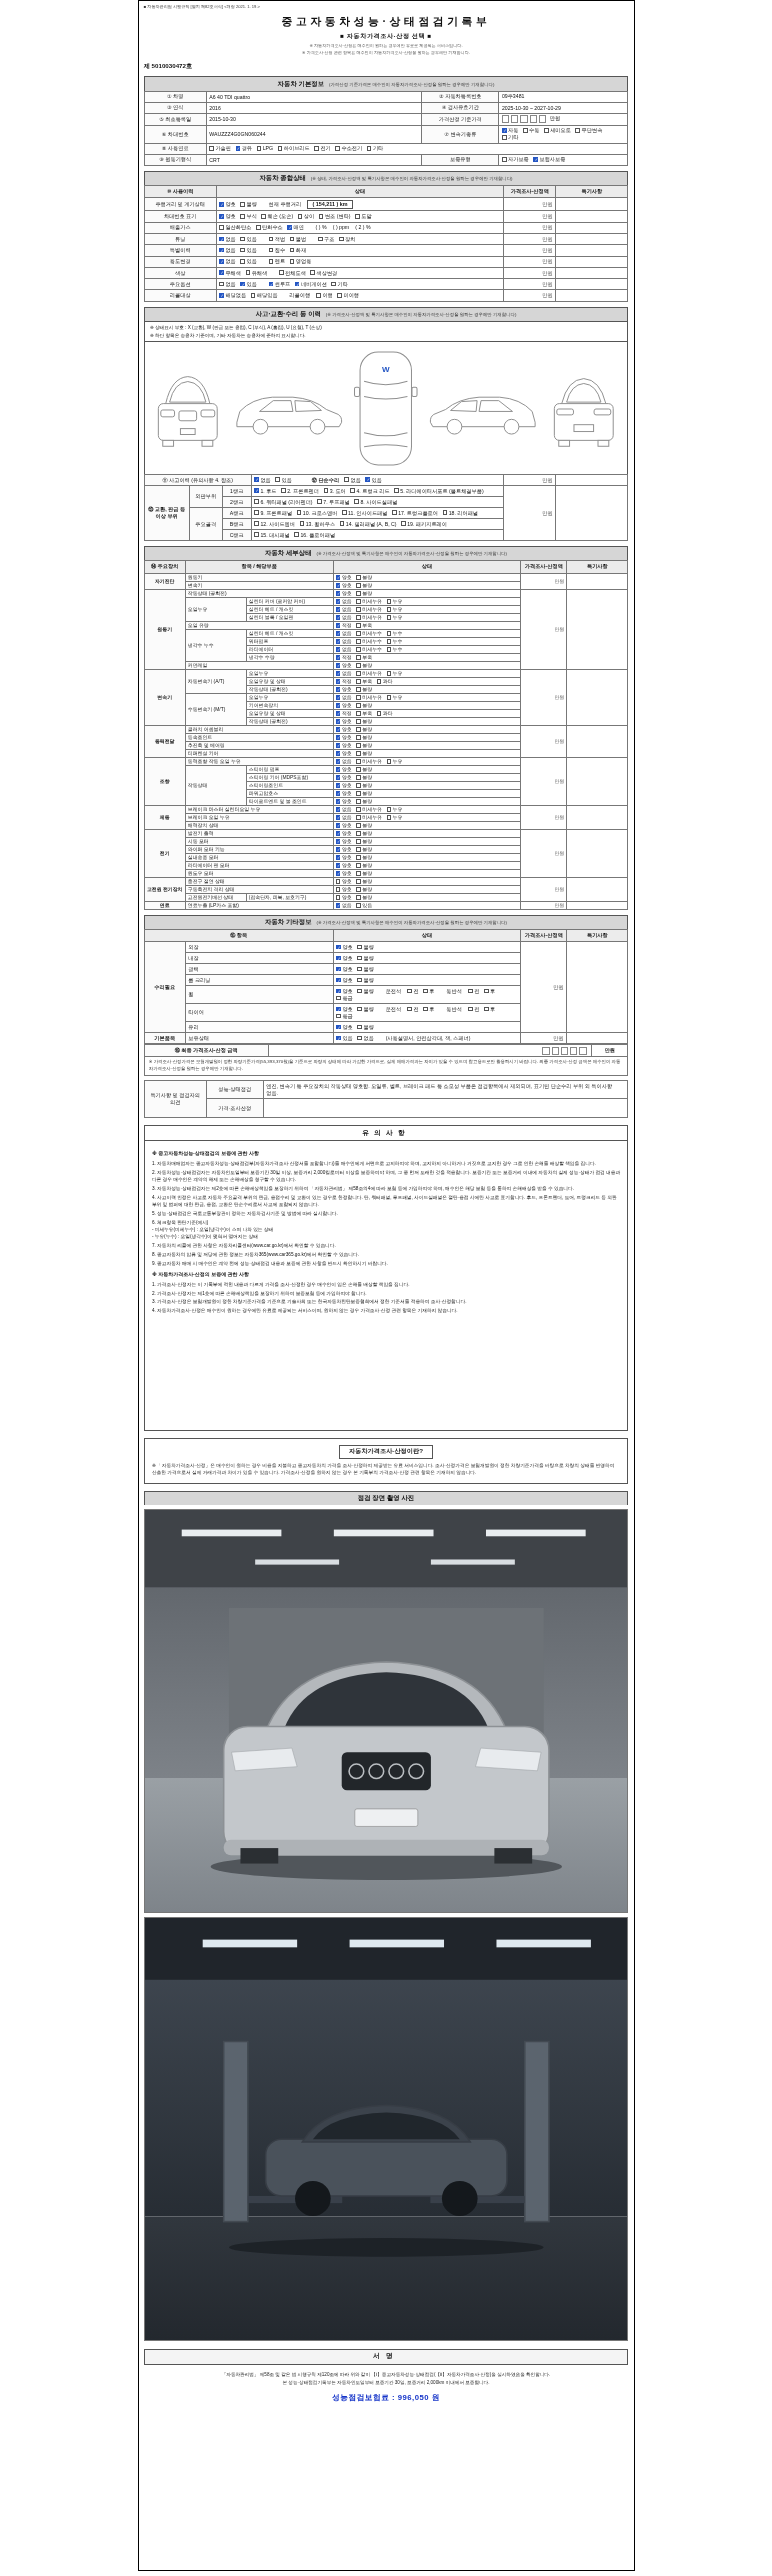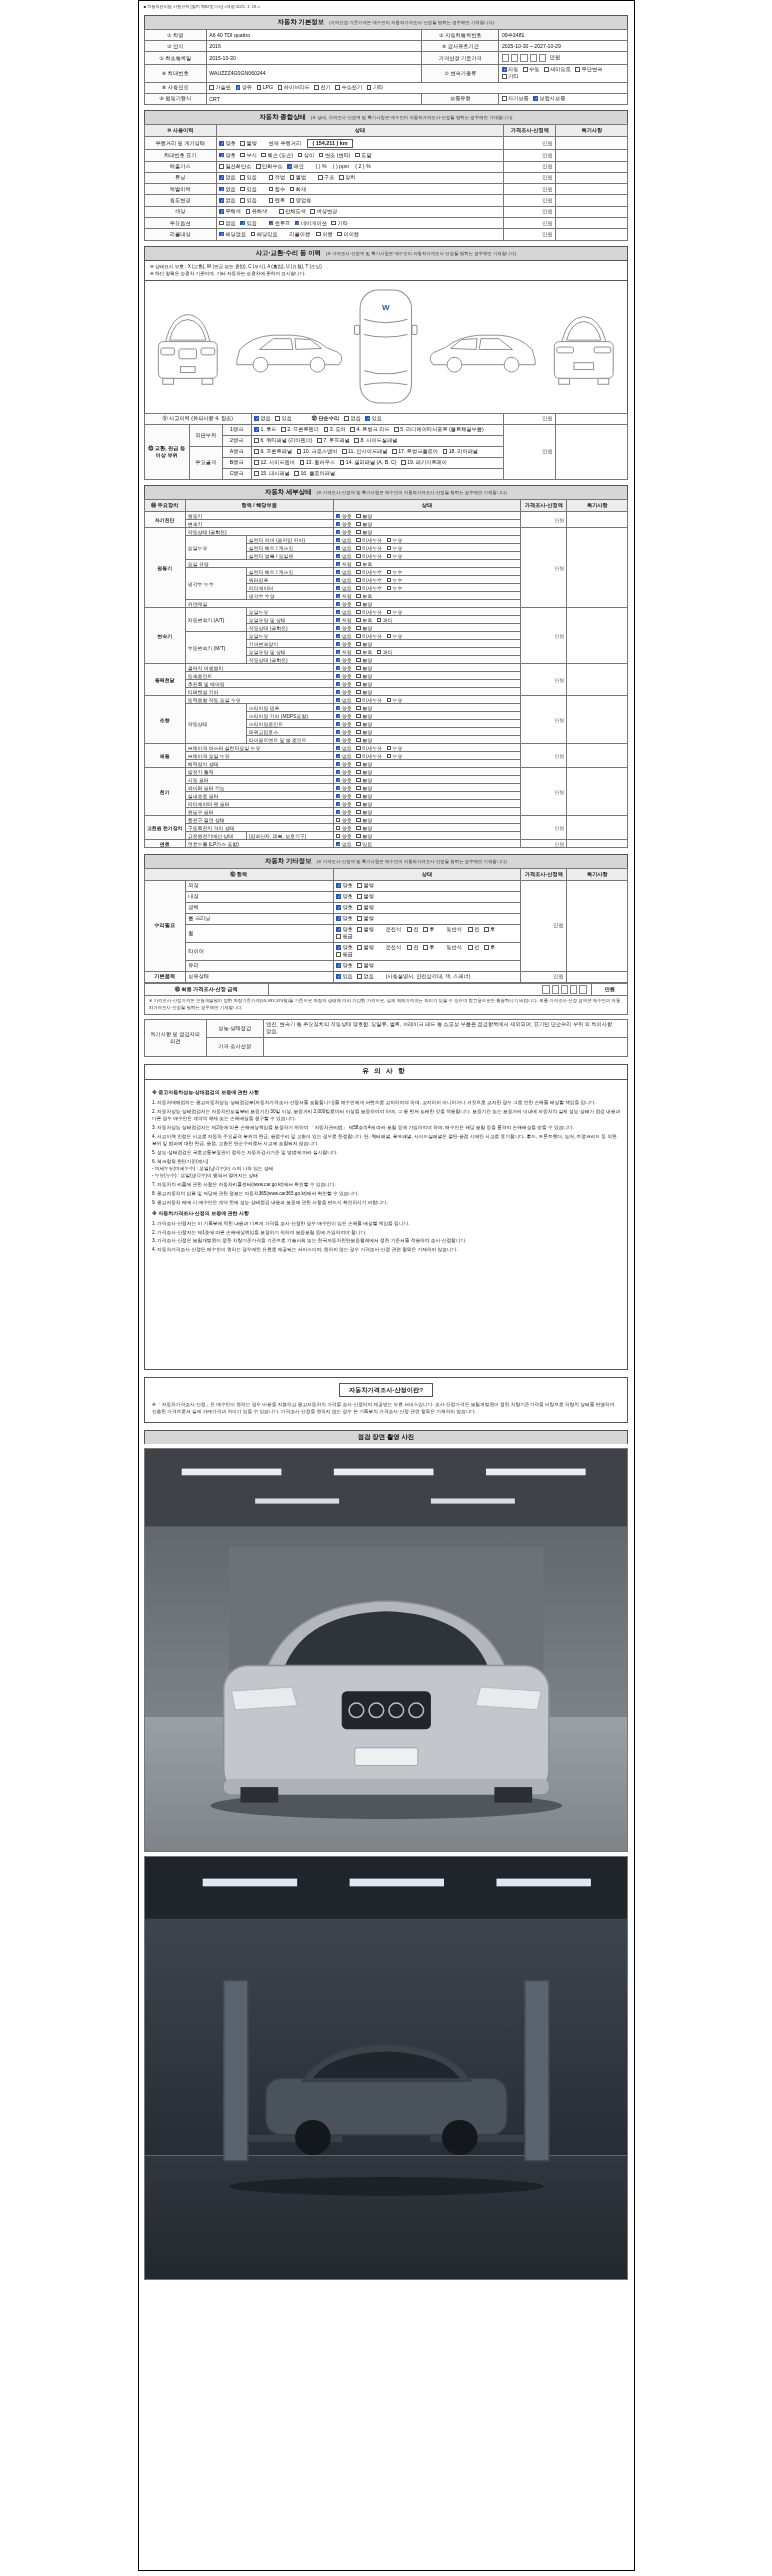--- a/index.html
+++ b/index.html
@@ -65,20 +65,27 @@
   .legal { text-align:center; font-size:4.6px; color:#222; margin-top:6.2px; line-height:1.7; }
   .premium { text-align:center; color:#1433c8; font-weight:bold; font-size:7.7px; margin-top:6.2px; letter-spacing:0.5px; }
 </style>
 </head>
 <body>
 
 <div class="page">
 
   <div class="print-header">■ 자동차관리법 시행규칙 [별지 제82호서식] &lt;개정 2021. 1. 19.&gt;</div>
 
+  <div class="title-block">
+    <div class="doc-title">중고자동차성능·상태점검기록부</div>
+    <div class="doc-subtitle">■ 자동차가격조사·산정 선택 ■</div>
+    <div class="doc-note">※ 자동차가격조사·산정은 매수인이 원하는 경우에만 유료로 제공되는 서비스입니다.
+※ 가격조사·산정 관련 항목은 매수인이 자동차가격조사·산정을 원하는 경우에만 기재합니다.</div>
+    <div class="doc-no">제 5010030472호</div>
+  </div>
 
   <div class="sec">
     <div class="section-bar">
       <span class="sec-title">자동차 기본정보</span>
       <span class="sec-note">(가격산정 기준가격은 매수인이 자동차가격조사·산정을 원하는 경우에만 기재합니다)</span>
     </div>
     <table class="tbl">
       <colgroup>
           <col style="width:62px">
           <col>
@@ -743,15 +750,23 @@
           <path d="M300,435 Q340,368 460,364 Q580,368 620,435 Z" fill="#3c434c" stroke="#373d45" stroke-width="3"></path>
           <path d="M320,430 Q352,382 460,378 Q568,382 600,430 Z" fill="#20262c"></path>
           <circle cx="320" cy="545" r="34" fill="#14181c"></circle>
           <circle cx="600" cy="545" r="34" fill="#14181c"></circle>
           <ellipse cx="460" cy="640" rx="300" ry="18" fill="#1d2227"></ellipse>
         </g>
       </svg>
     </div>
   </div>
 
+  <div class="sign-sec">
+    <div class="sign-bar">서명</div>
+    <div class="legal">
+      <div>「자동차관리법」 제58조 및 같은 법 시행규칙 제120조에 따라 위와 같이 【Ⅰ】중고자동차성능·상태점검(【Ⅱ】자동차가격조사·산정)을 실시하였음을 확인합니다.</div>
+      <div>본 성능·상태점검기록부는 자동차인도일부터 보증기간 30일, 보증거리 2,000km 이내에서 보증됩니다.</div>
+    </div>
+    <div class="premium">성능점검보험료 : 996,050 원</div>
+  </div>
 
 </div>
 
 
 </body></html>

